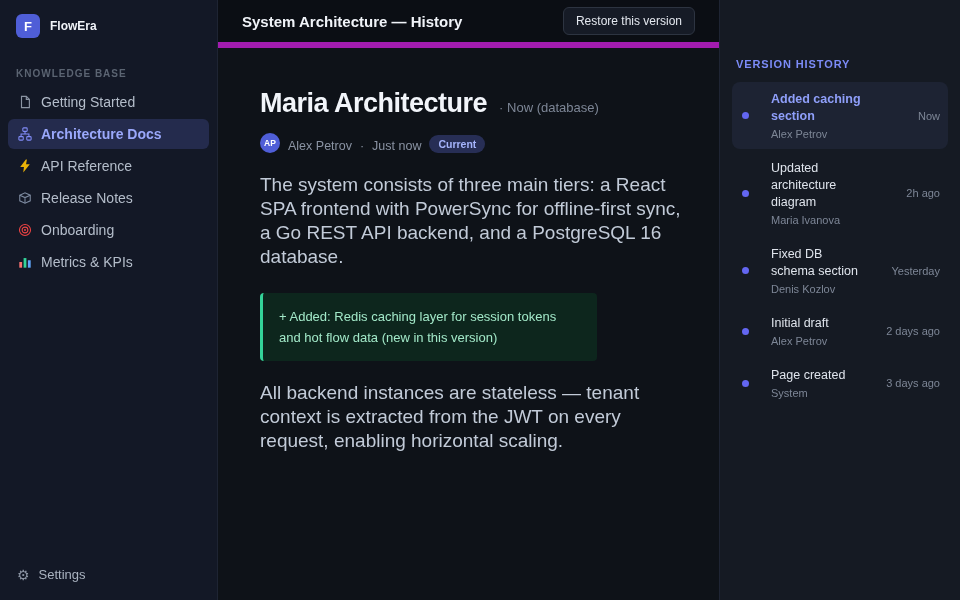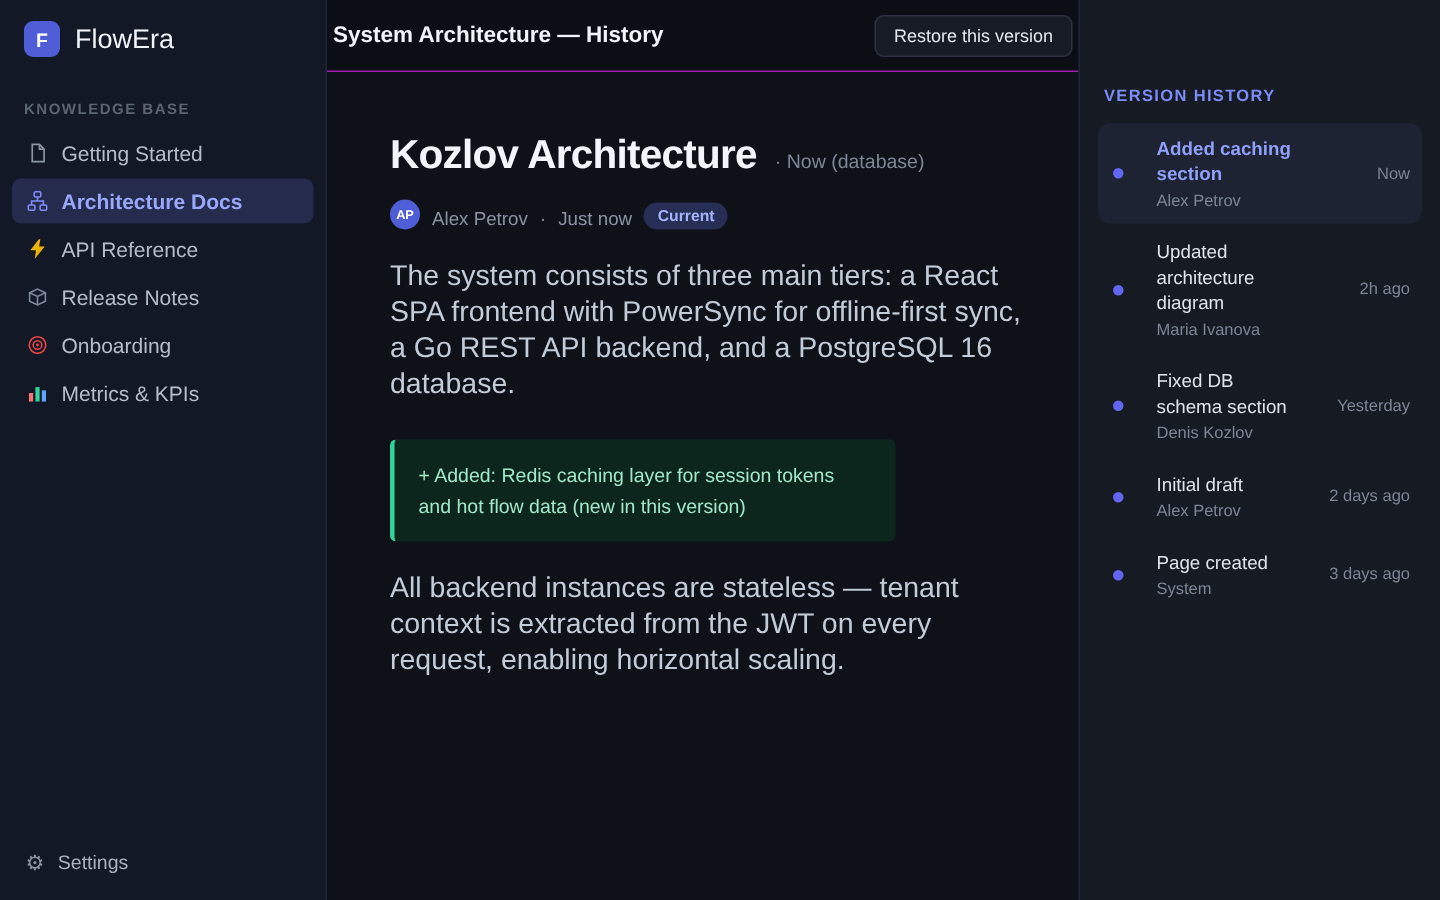--- a/index.html
+++ b/index.html
@@ -18,21 +18,21 @@
     border-right: 1px solid #1e2433;
     display: flex; flex-direction: column;
   }
   .brand { display: flex; align-items: center; gap: 10px; padding: 14px 16px 16px; }
   .logo {
     width: 24px; height: 24px; border-radius: 6px;
     background: #4f5ed7; color: #fff;
     display: flex; align-items: center; justify-content: center;
     font-size: 13px; font-weight: 700;
   }
-  .brand-name { font-size: 18px; font-weight: 400; color: #f0f3f8; }
+  .brand-name { font-size: 12px; font-weight: 700; color: #f0f3f8; }
   .section-label {
     padding: 14px 16px 8px;
     font-size: 10px; font-weight: 700; letter-spacing: 1px;
     color: #5b6472;
   }
   .nav { display: flex; flex-direction: column; gap: 2px; padding: 0 8px; }
   .nav-item {
     display: flex; align-items: center; gap: 9px;
     padding: 7px 9px; border-radius: 6px;
     font-size: 14px; color: #b4bdca; cursor: pointer;
@@ -50,23 +50,23 @@
   .icon-arch { color: #818cf8; }
   .icon-bolt { color: #eab308; }
   .icon-box { color: #7d8aa0; }
   .icon-target { color: #ef4444; }
 
   
   .main { flex: 1; display: flex; flex-direction: column; background: #0e1218; min-width: 0; }
   .topbar {
     height: 48px; min-height: 48px;
     display: flex; align-items: center; justify-content: space-between;
-    padding: 0 4px;
+    padding: 0 24px;
     background: #0b0e14;
-    border-bottom: 1px solid #a21caf;
+    border-bottom: 6px solid #a21caf;
   }
   .topbar-title { font-size: 15px; font-weight: 700; color: #f0f3f8; }
   .restore-btn {
     background: #161b26; border: 1px solid #2d3441; color: #e4e8ef;
     font-size: 12px; padding: 6px 12px; border-radius: 6px; cursor: pointer;
     font-family: inherit;
   }
 
   .doc-area { flex: 1; padding: 40px 0 0 42px; overflow: hidden; }
   .doc-title-row { display: flex; align-items: baseline; gap: 12px; }
@@ -201,21 +201,21 @@
 </aside>
 
 <main class="main">
   <header class="topbar">
     <div class="topbar-title">System Architecture — History</div>
     <button class="restore-btn">Restore this version</button>
   </header>
 
   <section class="doc-area">
     <div class="doc-title-row">
-      <h1 class="doc-title">Kozlov Architecture</h1>
+      <h1 class="doc-title">Maria Architecture</h1>
       <span class="doc-title-suffix">· Now (database)</span>
     </div>
 
     <div class="byline">
       <span class="avatar">AP</span>
       <span class="byline-text">Alex Petrov</span>
       <span class="byline-text">·</span>
       <span class="byline-text">Just now</span>
       <span class="badge-current">Current</span>
     </div>

